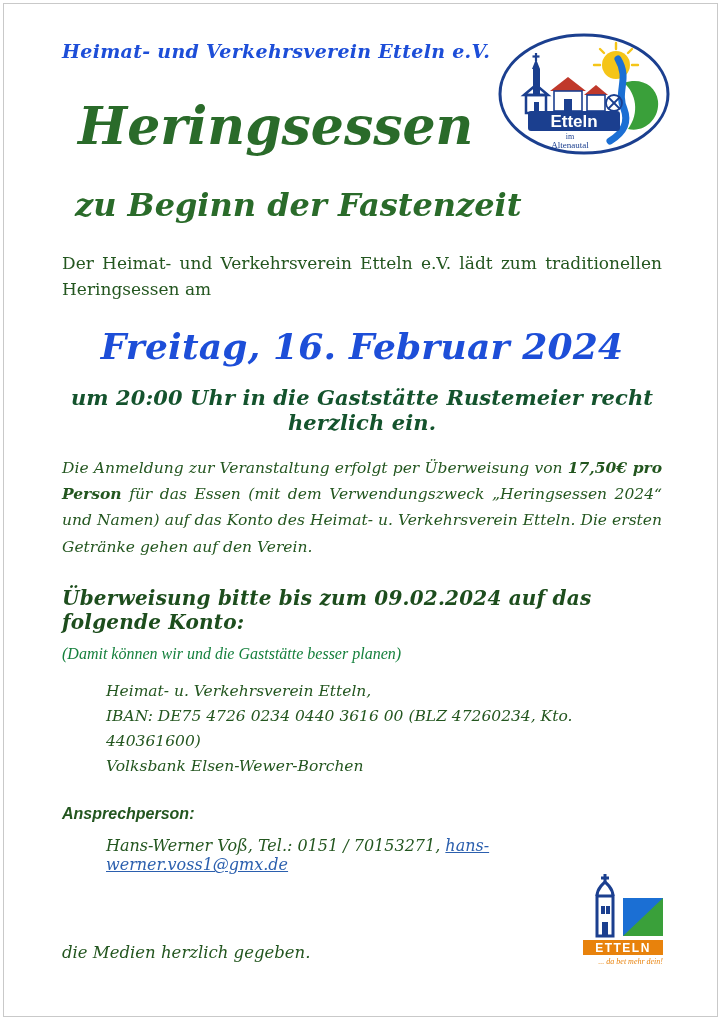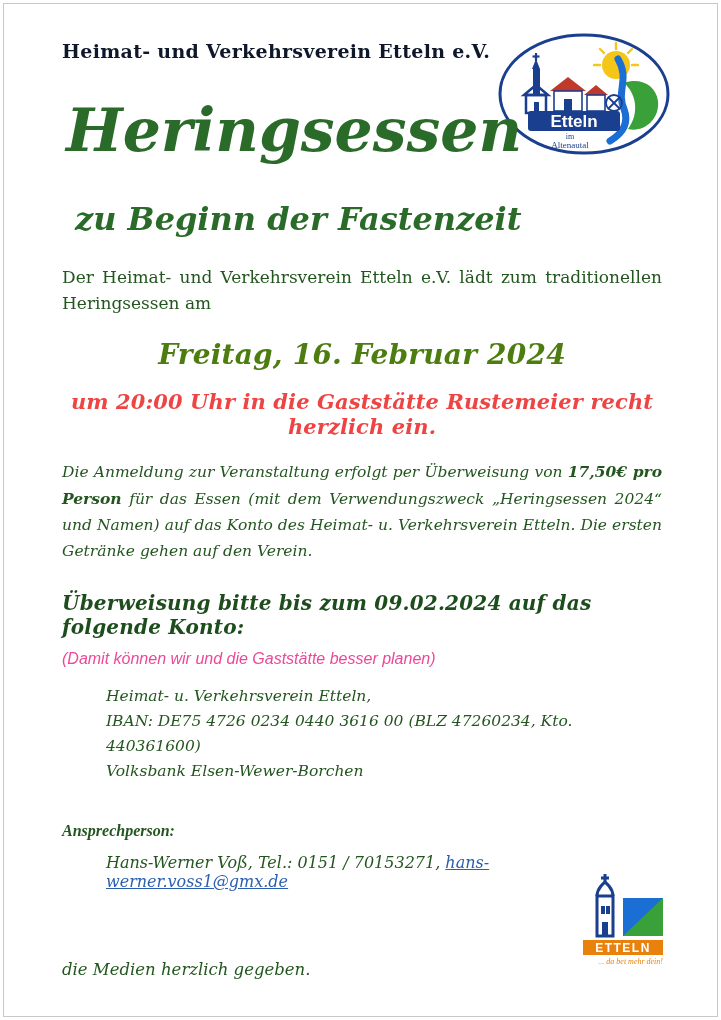--- a/index.html
+++ b/index.html
@@ -27,35 +27,36 @@
 
   .content {
     position: absolute;
     left: 62px;
     top: 40px;
     width: 600px;
   }
 
   .assoc-line {
     font-family: "DejaVu Serif", serif;
+    font-style: italic;
     font-weight: bold;
     font-size: 19px;
-    color: #0f172a;
+    color: #1d4ed8;
     letter-spacing: 0.3px;
     line-height: 1.2;
   }
 
   .title-main {
     font-family: "DejaVu Serif", serif;
     font-style: italic;
     font-weight: bold;
-    font-size: 60px;
+    font-size: 52px;
     color: #2a6b2a;
     margin-top: 36px;
-    margin-left: 4px;
+    margin-left: 16px;
     line-height: 1.05;
   }
 
   .title-sub {
     font-family: "DejaVu Serif", serif;
     font-style: italic;
     font-weight: bold;
     font-size: 32px;
     color: #2a6b2a;
     margin-top: 26px;
@@ -69,33 +70,33 @@
     color: #23561f;
     line-height: 1.55;
     text-align: justify;
     margin-top: 22px;
   }
 
   .date-line {
     font-family: "DejaVu Serif", serif;
     font-style: italic;
     font-weight: bold;
-    font-size: 28px;
-    color: #4d7c0f;
+    font-size: 36px;
+    color: #1d4ed8;
     text-align: center;
     margin-top: 22px;
     letter-spacing: 0.2px;
   }
 
   .time-line {
     font-family: "DejaVu Serif", serif;
     font-style: italic;
     font-weight: bold;
     font-size: 21px;
-    color: #ef4444;
+    color: #14532d;
     margin-top: 18px;
     text-align: center;
     letter-spacing: 0.1px;
   }
 
   .info-block {
     font-family: "DejaVu Serif", serif;
     font-style: italic;
     font-size: 15.5px;
     color: #23561f;
@@ -109,44 +110,44 @@
     font-family: "DejaVu Serif", serif;
     font-style: italic;
     font-weight: bold;
     font-size: 20px;
     color: #1d4d1d;
     margin-top: 26px;
     letter-spacing: 0.2px;
   }
 
   .plan-line {
-    font-family: Liberation Sans, sans-serif;
+    font-family: Liberation Serif, serif;
     font-style: italic;
     font-size: 16px;
-    color: #ec4899;
+    color: #15803d;
     margin-top: 11px;
   }
 
   .account {
     font-family: "DejaVu Serif", serif;
     font-style: italic;
     font-size: 15.5px;
     color: #23561f;
     line-height: 1.62;
     margin-top: 16px;
     margin-left: 44px;
   }
 
   .contact-label {
-    font-family: Liberation Serif, serif;
+    font-family: Liberation Sans, sans-serif;
     font-style: italic;
     font-weight: bold;
     font-size: 16px;
     color: #23561f;
-    margin-top: 38px;
+    margin-top: 26px;
   }
 
   .contact-line {
     font-family: "DejaVu Serif", serif;
     font-style: italic;
     font-size: 16px;
     color: #23561f;
     margin-top: 13px;
     margin-left: 44px;
   }

